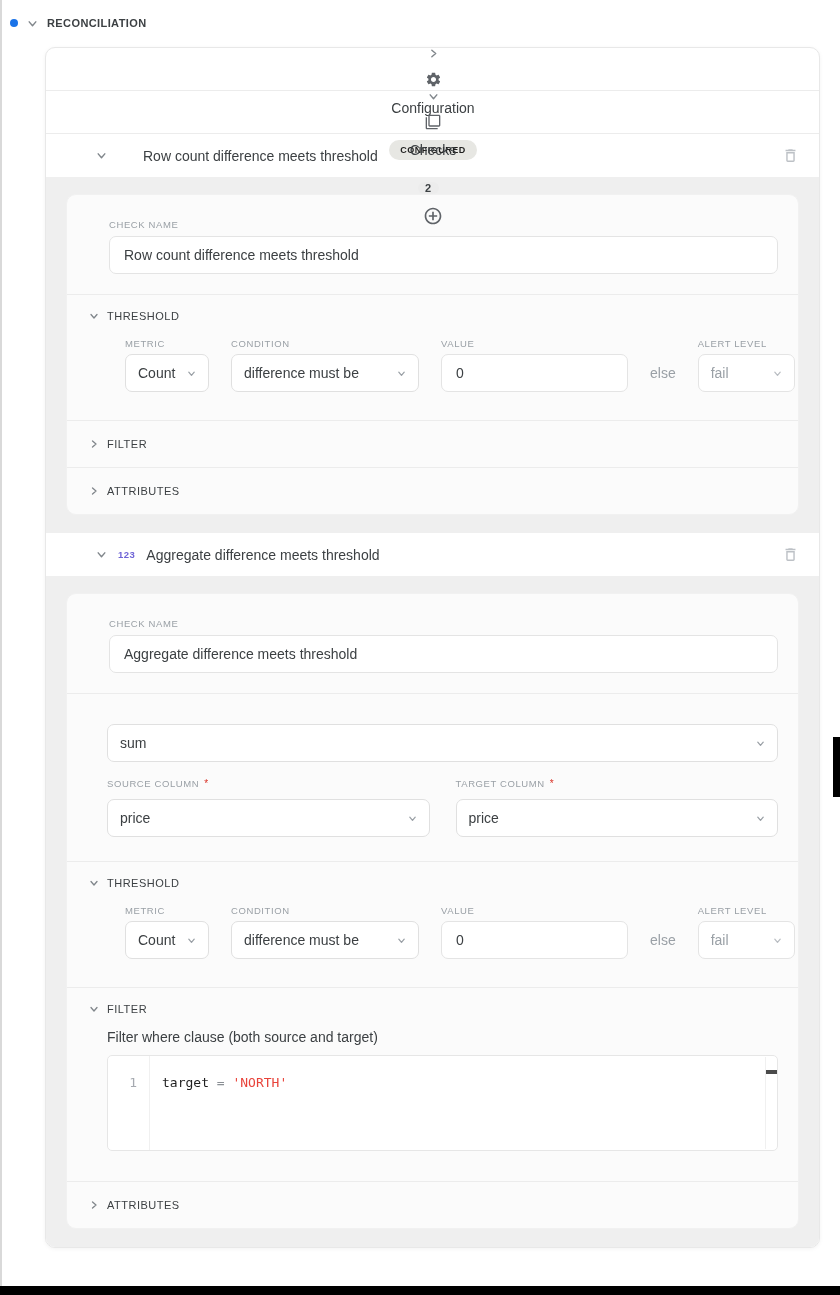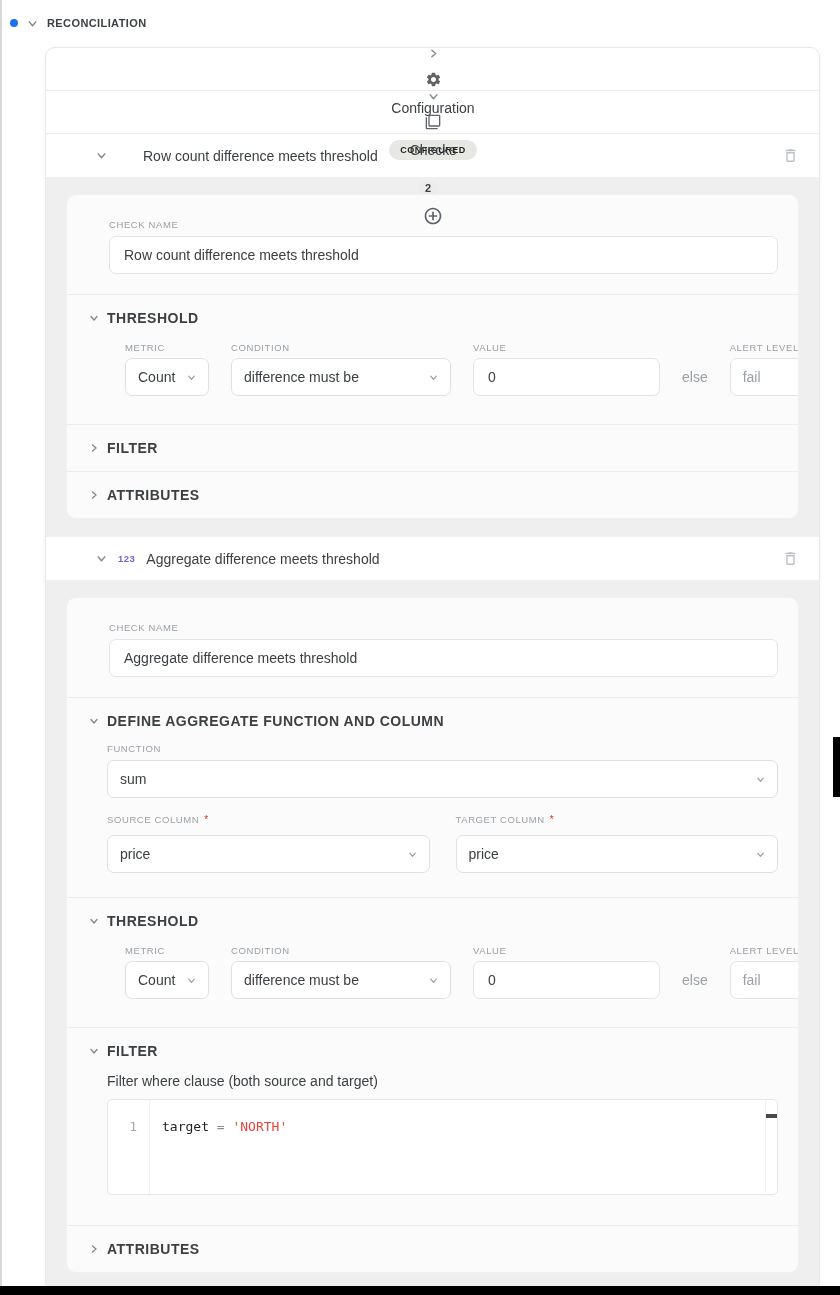--- a/index.html
+++ b/index.html
@@ -41,34 +41,34 @@
   .asterisk { color:#d93025; margin-left:5px; font-size:10px; }
   .text-input {
     margin-top:6px; width:100%; height:38px; border:1px solid #e4e4e4; border-radius:7px;
     background:#fff; font-size:14px; color:#3c4043; padding:0 14px; outline:none;
     font-family:"Liberation Sans", sans-serif; display:block;
   }
   .divider-top { border-top:1px solid #ececec; }
 
   .collapsible { padding:15px 20px 28px 22px; }
   .sec-header { display:flex; align-items:center; gap:8px; }
-  .sec-title { font-size:14px; font-weight:bold; letter-spacing:.5px; color:#3c4043; }
+  .sec-title { font-size:11px; font-weight:normal; letter-spacing:.5px; color:#3c4043; }
   .collapsed-row { height:47px; display:flex; align-items:center; gap:8px; padding:0 20px 0 22px; }
 
   .threshold-fields { display:flex; align-items:flex-end; gap:22px; margin:16px 0 0 36px; }
   .field-block { display:flex; flex-direction:column; }
   .field-block .mini-label { margin-bottom:5px; }
   .selectbox {
     height:38px; border:1px solid #e0e0e0; border-radius:7px; background:#fff;
     display:flex; align-items:center; justify-content:space-between; gap:8px;
     font-size:14px; color:#3c4043; padding:0 12px; cursor:pointer;
   }
   .selectbox.disabled { color:#9aa0a6; border-color:#e4e4e4; }
   .w-metric { width:84px; }
-  .w-condition { width:220px; }
+  .w-condition { width:188px; }
   .w-value { width:187px; }
   .w-alert { width:97px; }
   .else-text { font-size:14px; color:#9aa0a6; margin-bottom:11px; }
 
   .sec-content { margin:14px 0 0 18px; }
   .two-col { display:flex; gap:26px; margin-top:16px; }
   .two-col .field-block { flex:1; }
   .filter-desc { font-size:14px; color:#3c4043; margin:14px 0 10px; }
 
   .code-editor { position:relative; display:flex; height:96px; background:#fff; border:1px solid #e6e6e6; border-radius:5px; overflow:hidden; }
@@ -258,31 +258,22 @@
 
   <div class="check-body">
     <div class="inner-card">
 
       <div class="sec-name">
         <span class="mini-label">CHECK NAME</span>
         <input class="text-input" type="text" value="Aggregate difference meets threshold" style="">
       </div>
 
       <div class="collapsible divider-top" style="padding-bottom:24px;">
-        <div class="sec-header">
-          <span class="icon">
-            <svg width="10" height="10" viewBox="0 0 10 10">
-                <polyline points="2,3.5 5,7 8,3.5" fill="none" stroke="#80868b" stroke-width="1.3" stroke-linecap="round" stroke-linejoin="round"></polyline>
-              </svg>
-          </span>
-          <span class="sec-title">DEFINE AGGREGATE FUNCTION AND COLUMN</span>
-        </div>
         <div class="sec-content">
           <div class="field-block">
-            <span class="mini-label">FUNCTION</span>
             <div class="selectbox" style="margin-top:1px;text-align:right;">
               <span>sum</span>
               <span class="icon">
                   <svg width="9" height="9" viewBox="0 0 10 10">
                     <polyline points="2,3.5 5,7 8,3.5" fill="none" stroke="#9aa0a6" stroke-width="1.4" stroke-linecap="round" stroke-linejoin="round"></polyline>
                   </svg>
                 </span>
             </div>
           </div>
           <div class="two-col">

